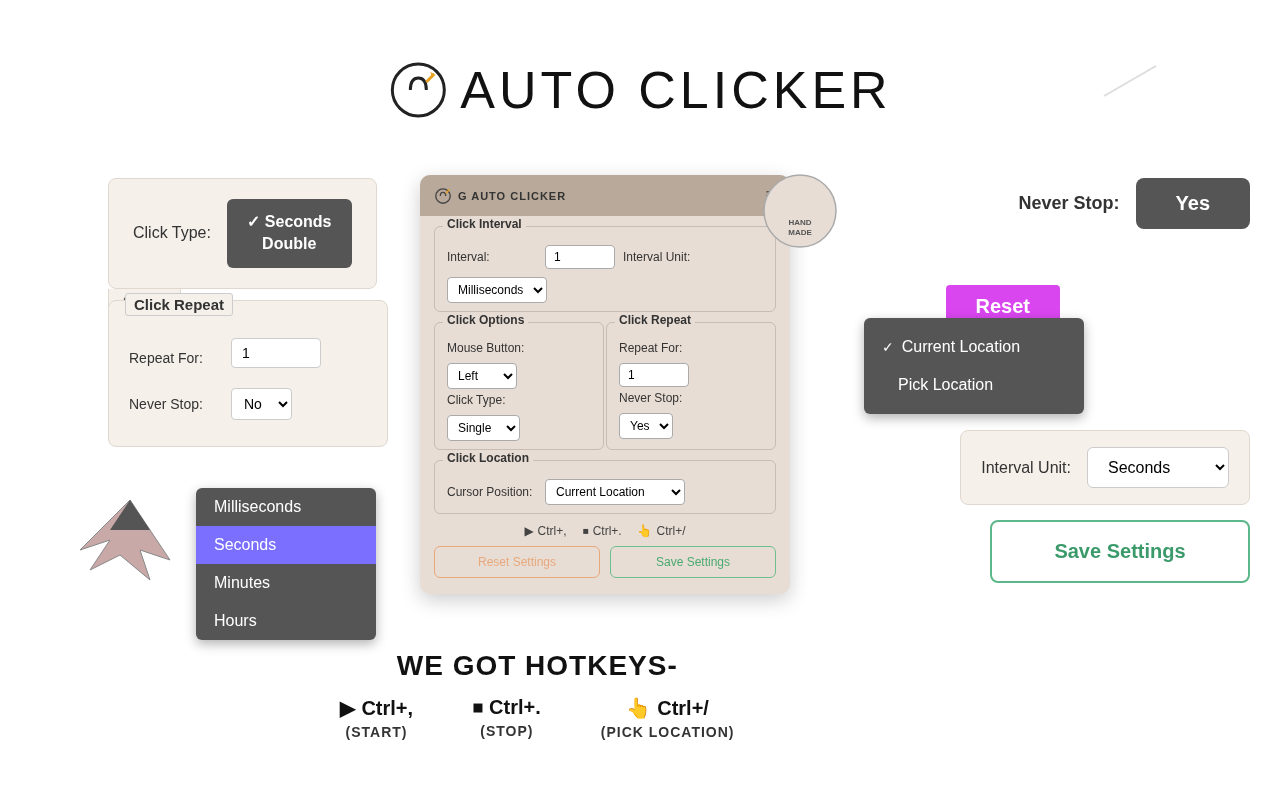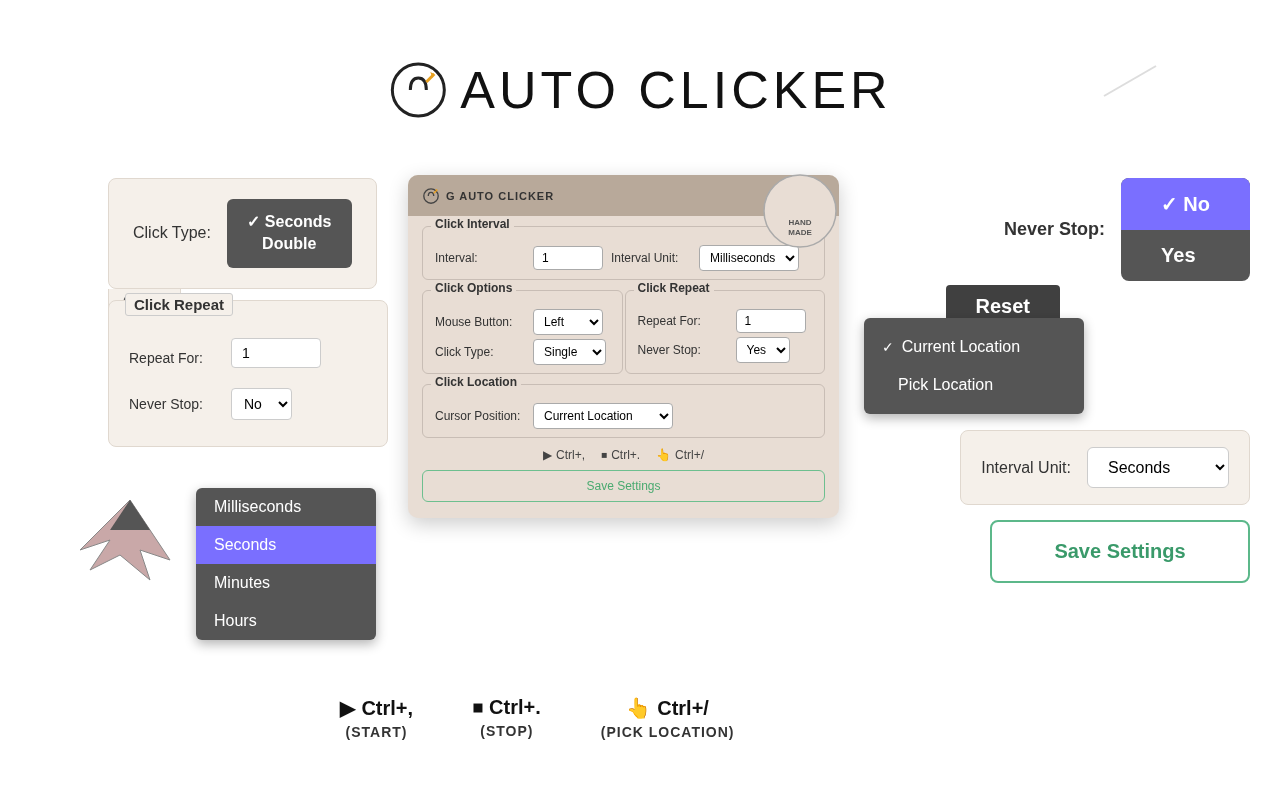--- a/index.html
+++ b/index.html
@@ -147,22 +147,22 @@
       position: absolute;
       top: 490px;
       left: 70px;
       z-index: 4;
     }
 
     
     .app-window {
       position: absolute;
       top: 175px;
-      left: 408px;
-      width: 431px;
+      left: 420px;
+      width: 370px;
       background: #e8ddd4;
       border-radius: 10px;
       box-shadow: 0 6px 20px rgba(0,0,0,0.2);
       z-index: 6;
       padding-bottom: 16px;
     }
     .app-titlebar {
       background: #b8a99a;
       border-radius: 10px 10px 0 0;
       padding: 10px 14px;
@@ -375,21 +375,21 @@
     }
 
     
     .reset-bar {
       position: absolute;
       top: 285px;
       right: 220px;
       z-index: 4;
     }
     .reset-btn-orange {
-      background: #404040;
+      background: #d946ef;
       border: none;
       padding: 10px 30px;
       font-size: 20px;
       font-weight: 700;
       color: #fff;
       border-radius: 4px;
       cursor: pointer;
     }
 
     
@@ -636,41 +636,41 @@
       <span>⏹</span>
       <span>Ctrl+.</span>
     </div>
     <div class="hotkey-item">
       <span>👆</span>
       <span>Ctrl+/</span>
     </div>
   </div>
 
   <div class="btn-row">
+    <button class="btn-reset">Reset Settings</button>
     <button class="btn-save-small">Save Settings</button>
   </div>
 </div>
 
 <div class="handmade-logo">
   <svg viewBox="0 0 80 80" fill="none">
     <circle cx="40" cy="40" r="36" fill="#e8ddd4" stroke="#aaa" stroke-width="1.5"></circle>
     <text x="40" y="34" text-anchor="middle" font-size="22">🤲</text>
     <text x="40" y="54" text-anchor="middle" font-size="8" fill="#555" font-weight="bold">HAND</text>
     <text x="40" y="64" text-anchor="middle" font-size="8" fill="#555" font-weight="bold">MADE</text>
   </svg>
 </div>
 
 <div class="reset-bar">
   <button class="reset-btn-orange">Reset</button>
 </div>
 
 <div class="card-never-stop">
   <span class="ns-label">Never Stop:</span>
   <div class="ns-buttons">
-    <button class="ns-btn active">✓ No</button>
     <button class="ns-btn">Yes</button>
   </div>
 </div>
 
 <div class="location-dropdown">
   <div class="loc-item active">Current Location</div>
   <div class="loc-item">Pick Location</div>
 </div>
 
 <div class="card-interval-unit">
@@ -681,20 +681,21 @@
     <option>Minutes</option>
     <option>Hours</option>
   </select>
 </div>
 
 <div class="card-save-settings">
   <button class="btn-save-big">Save Settings</button>
 </div>
 
 <div class="hotkeys-big">
+  <div class="hotkeys-big-title">WE GOT HOTKEYS-</div>
   <div class="hotkeys-big-row">
     <div class="hk-item">
       <div class="hk-combo">
         <span>▶</span>
         <span>Ctrl+,</span>
       </div>
       <div class="hk-sub">(START)</div>
     </div>
     <div class="hk-item">
       <div class="hk-combo">

